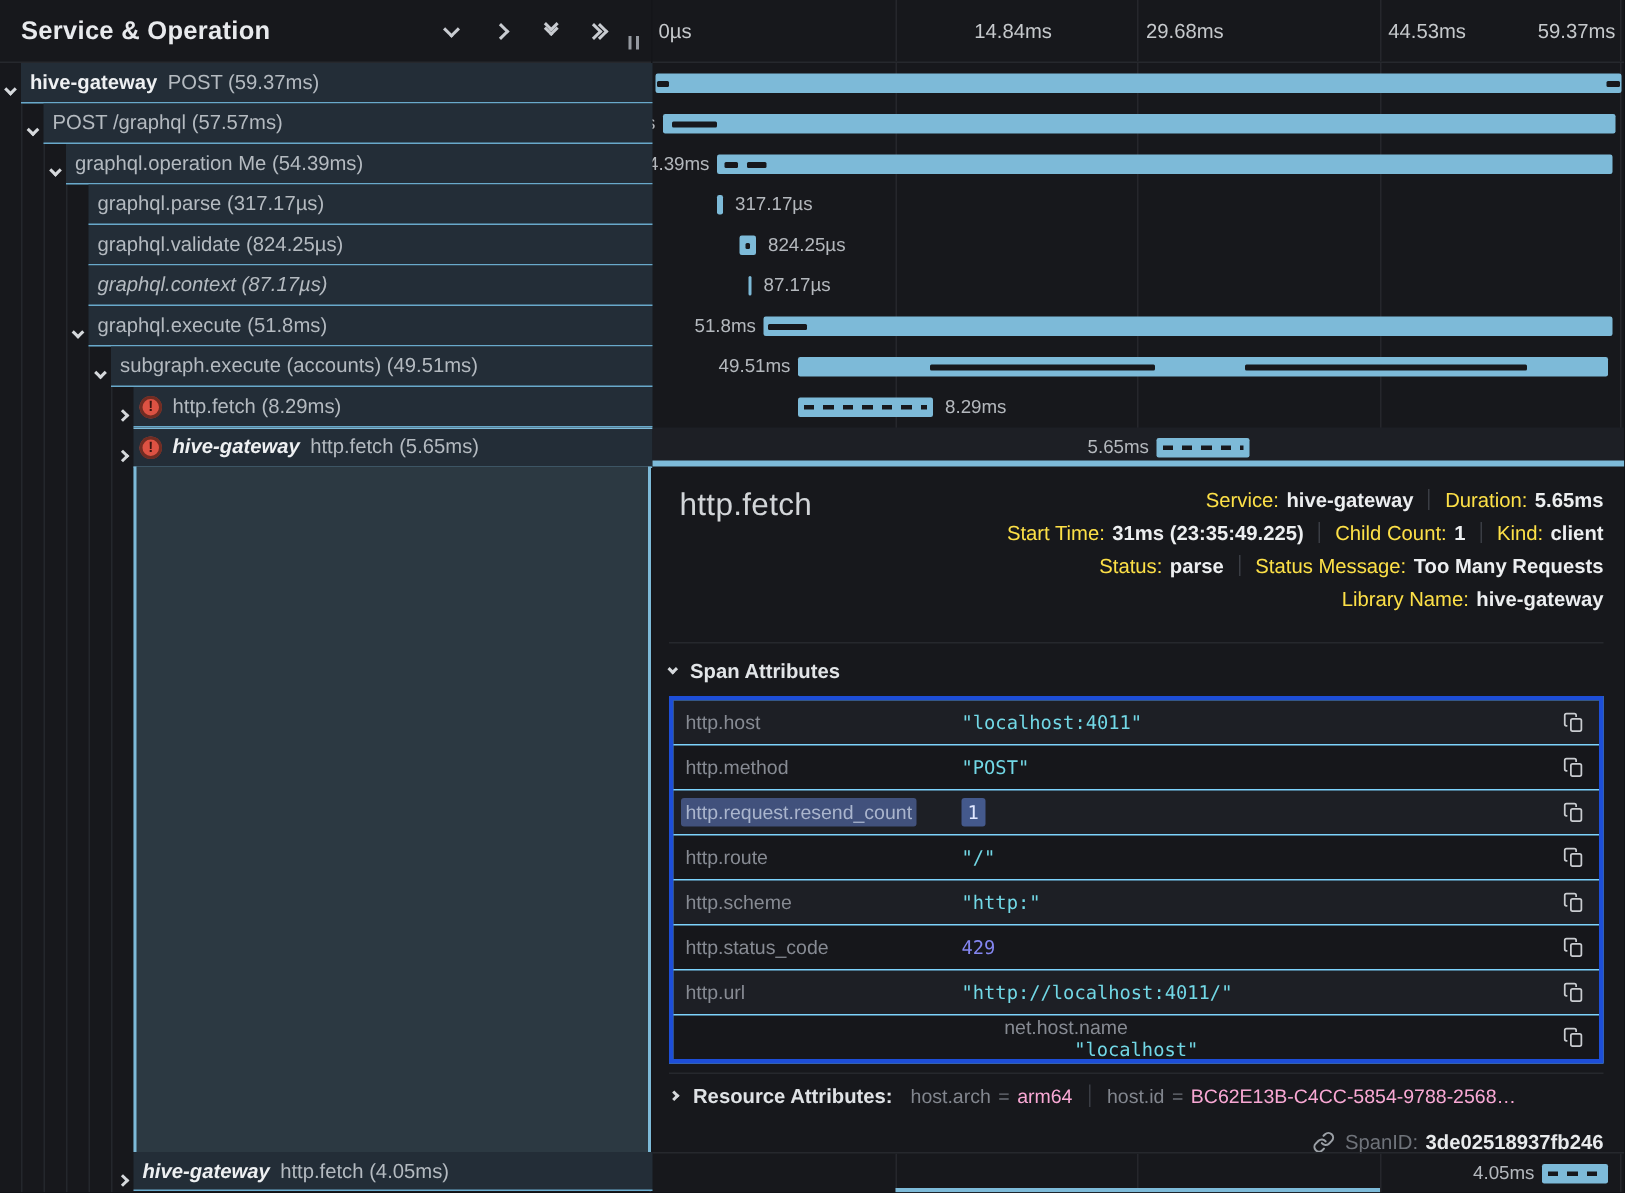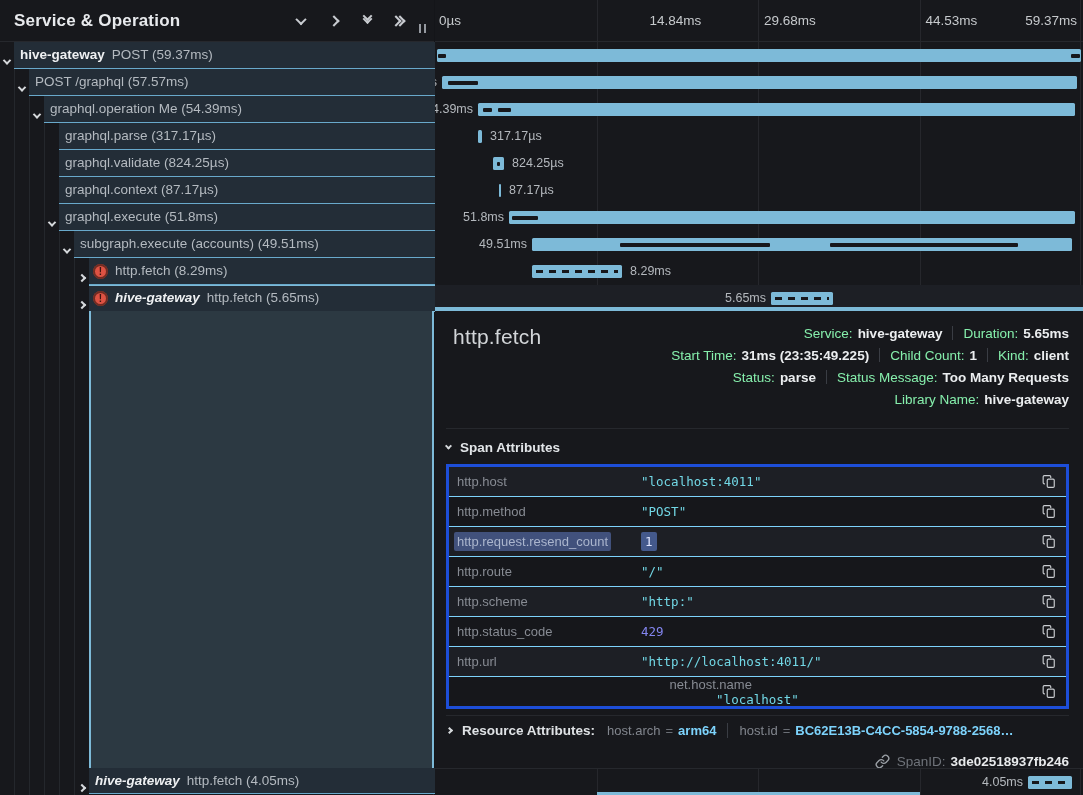--- a/index.html
+++ b/index.html
@@ -52,21 +52,21 @@
   .bar { position:absolute; top:7px; height:13px; background:#7dbad8; border-radius:1.5px; }
   .bar .seg { position:absolute; background:#17181c; border-radius:1px; }
   .bar.dashed::after { content:""; position:absolute; left:4px; right:4px; top:5px; height:3px;
     background:repeating-linear-gradient(90deg,#17181c 0 7px,transparent 7px 13px); }
   .blabel { position:absolute; top:6px; font-size:12.5px; color:#b4b8bd; white-space:nowrap; }
   
   .detail { position:absolute; left:0; top:307px; width:648px; height:461px; background:#17181c; border-top:4px solid #7dbad8; }
   .d-title { position:absolute; left:18px; top:14px; font-size:21px; color:#d2d5d8; letter-spacing:.2px; }
   .meta { position:absolute; right:14px; top:11px; display:flex; flex-direction:column; align-items:flex-end; }
   .meta-line { display:flex; align-items:center; height:22px; }
-  .meta-line .ml { color:#86efac; font-size:13.5px; }
+  .meta-line .ml { color:#fde047; font-size:13.5px; }
   .meta-line .mv { color:#eceef0; font-size:13.5px; font-weight:700; margin-left:5px; }
   .meta-div { width:1px; height:14px; background:#3a3d44; margin:0 10px; }
   .sec-rule { position:absolute; left:11px; right:14px; top:117px; height:1px; background:#26282d; }
   .attrs-head { position:absolute; left:11px; top:129px; display:flex; align-items:center; cursor:pointer; }
   .attrs-head .chev { width:5px; height:5px; border-color:#d6d9dc; margin-right:9px; }
   .attrs-head .ah-label { font-size:13.5px; font-weight:700; color:#e2e5e8; }
   .attr-table { position:absolute; left:11px; right:14px; top:153px; border:3px solid #1d4ed8; background:#7dd3fc; }
   .attr-row { position:relative; height:29px; display:flex; align-items:center; margin-bottom:1px; }
   .attr-row:last-child { margin-bottom:0;flex-direction:column; }
   .attr-row.alt0 { background:#1d1f25; }
@@ -77,21 +77,21 @@
   .attr-val.string { color:#72d8e6; }
   .attr-val.number { color:#8486f0; }
   .attr-val .hl { background:#44598c; color:#dfe6ff; padding:2px 4px; border-radius:2px; }
   .copy-btn { position:absolute; right:9px; top:7px; width:15px; height:16px; cursor:pointer; }
   .res-row { position:absolute; left:11px; right:14px; top:404px; height:29px; border-top:1px solid #26282d;
     display:flex; align-items:center; cursor:pointer; }
   .res-row .chev { width:5px; height:5px; border-color:#d6d9dc; margin:0 10px 0 1px; }
   .res-head { font-size:13.5px; font-weight:700; color:#dfe2e5; margin-right:12px; }
   .res-key { font-size:13px; color:#82868e; }
   .res-eq { font-size:13px; color:#6a6e75; margin:0 5px; }
-  .res-val { font-size:13px; font-weight:700; color:#7dd3fc; }
+  .res-val { font-size:13px; font-weight:400; color:#f9a8d4; }
   .res-div { width:1px; height:15px; background:#3a3d44; margin:0 11px; }
   .spanid-row { position:absolute; right:14px; top:438px; height:24px; display:flex; align-items:center; }
   .spanid-row svg { margin-right:7px; }
   .spanid-label { font-size:13.5px; color:#6f737a; }
   .spanid-val { font-size:13.5px; font-weight:700; color:#e8eaec; margin-left:5px; }
   .bottom-row { position:absolute; left:0; top:768px; width:648px; height:27px; border-top:1px solid #26282d; overflow:hidden; }
   .peek-bar { position:absolute; left:162px; top:23px; width:323px; height:4px; background:#7dbad8; }
 </style>
 </head>
 <body>
@@ -148,21 +148,21 @@
           <span class="ttext" style="left: 50px;">graphql.operation Me (54.39ms)</span>
         </div>
         <div class="trow" style="top: 81px; height: 27px;">
           <div class="rowbg" style="left: 59px;"></div>
           <span class="ttext" style="left: 65px;">graphql.parse (317.17µs)</span>
         </div>
         <div class="trow" style="top: 108px; height: 27px;">
           <div class="rowbg" style="left: 59px;"></div>
           <span class="ttext" style="left: 65px;">graphql.validate (824.25µs)</span>
         </div>
-        <div class="trow" style="top: 135px; height: 27px;">
+        <div class="trow" style="top: 135px; height: 27px; font-style: italic;">
           <div class="rowbg" style="left: 59px;"></div>
           <span class="ttext" style="left: 65px;">graphql.context (87.17µs)</span>
         </div>
         <div class="trow" style="top: 162px; height: 27px;">
           <div class="rowbg" style="left: 59px;"></div>
           <span class="tchev" style="left: 49px;"><span class="chev down"></span></span>
           <span class="ttext" style="left: 65px;">graphql.execute (51.8ms)</span>
         </div>
         <div class="trow" style="top: 189px; height: 27px;">
           <div class="rowbg" style="left: 74px;"></div>

